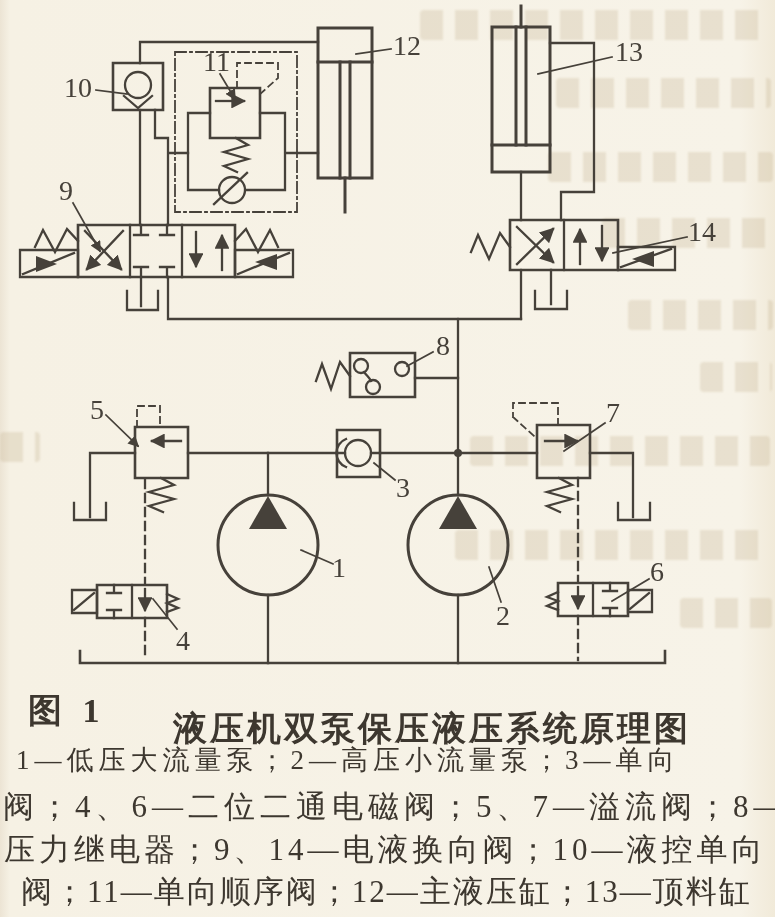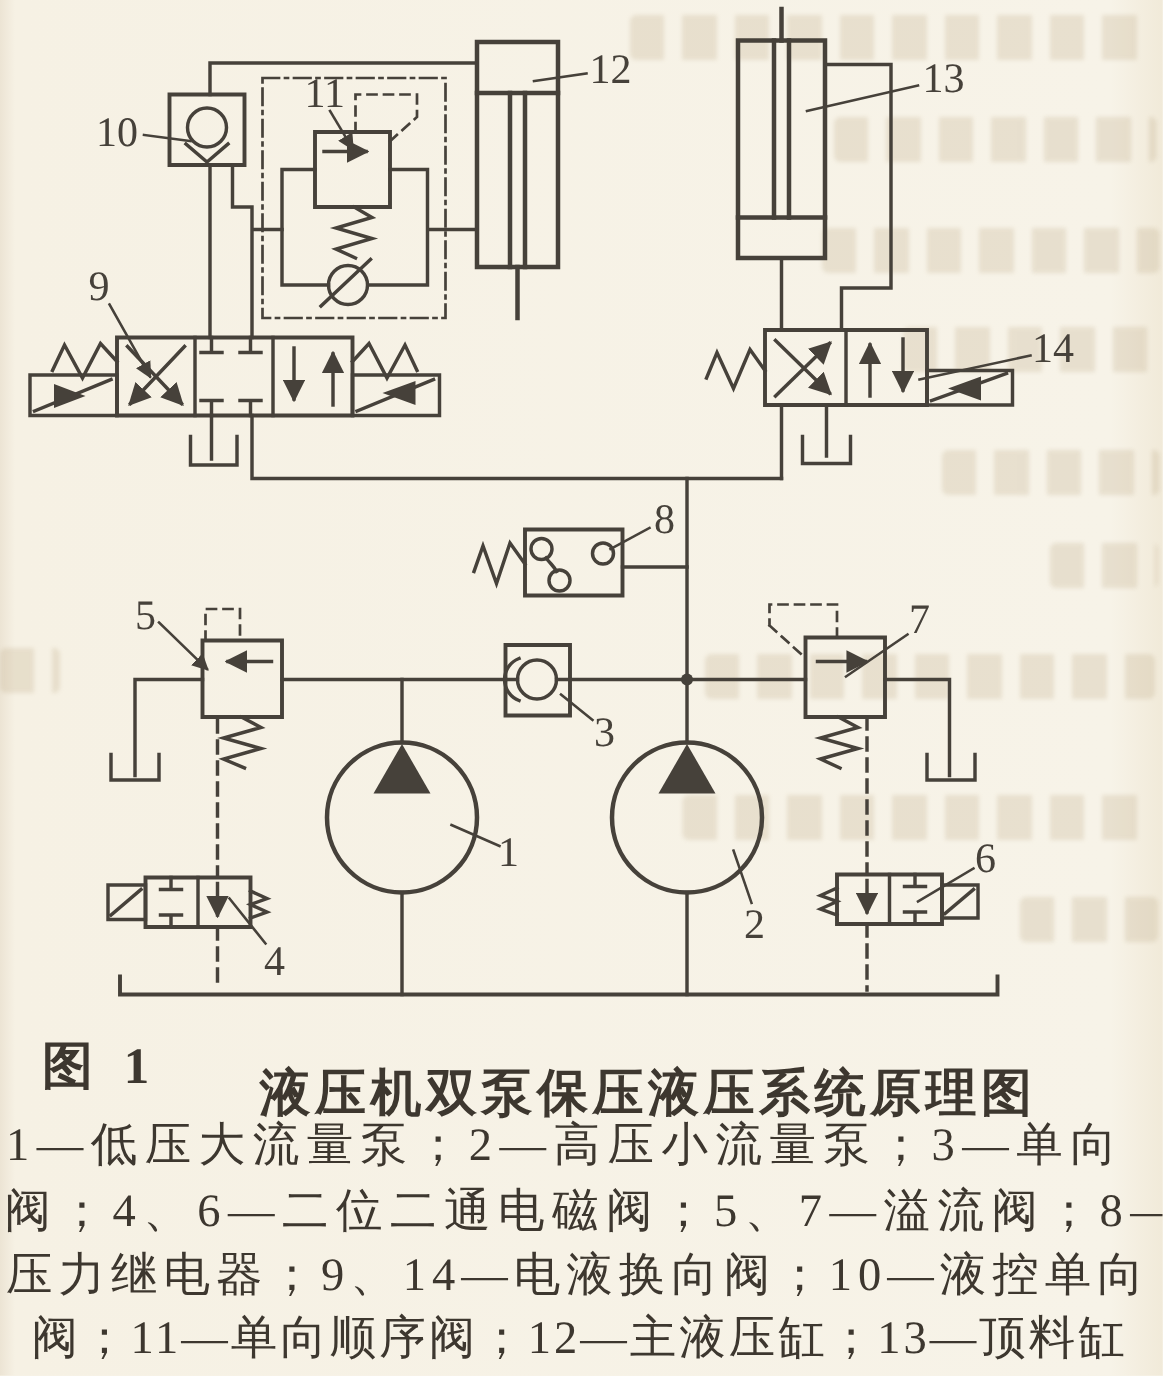--- a/index.html
+++ b/index.html
@@ -17,21 +17,21 @@
     background:repeating-linear-gradient(90deg, rgba(176,153,112,.38) 0 23px, rgba(176,153,112,0) 23px 35px);
     pointer-events:none;
   }
   svg{position:absolute;left:0;top:0;}
   svg *{vector-effect:non-scaling-stroke;}
   .num{font-family:"Liberation Serif","DejaVu Serif",serif;font-size:28px;fill:#46413a;}
   .caption{position:absolute;left:0;top:0;width:775px;color:#3d372f;}
   .cap-line{position:absolute;white-space:nowrap;}
   #figno{left:28px;top:688px;font-size:34px;font-weight:700;letter-spacing:6px;}
   #figtitle{left:173px;top:706px;font-size:34px;font-weight:700;letter-spacing:3px;}
-  #leg1{left:4px;top:742px;font-size:31px;letter-spacing:5px;}
+  #leg1{left:16px;top:742px;font-size:27px;letter-spacing:5px;}
   #leg2{left:3px;top:786px;font-size:31px;letter-spacing:5px;}
   #leg3{left:4px;top:829px;font-size:31px;letter-spacing:4px;}
   #leg4{left:21px;top:871px;font-size:31px;letter-spacing:2px;}
 </style>
 </head>
 <body>
 
 <div class="page">
 
   <div class="ghost" style="left:420px;top:10px;width:345px;"></div>

